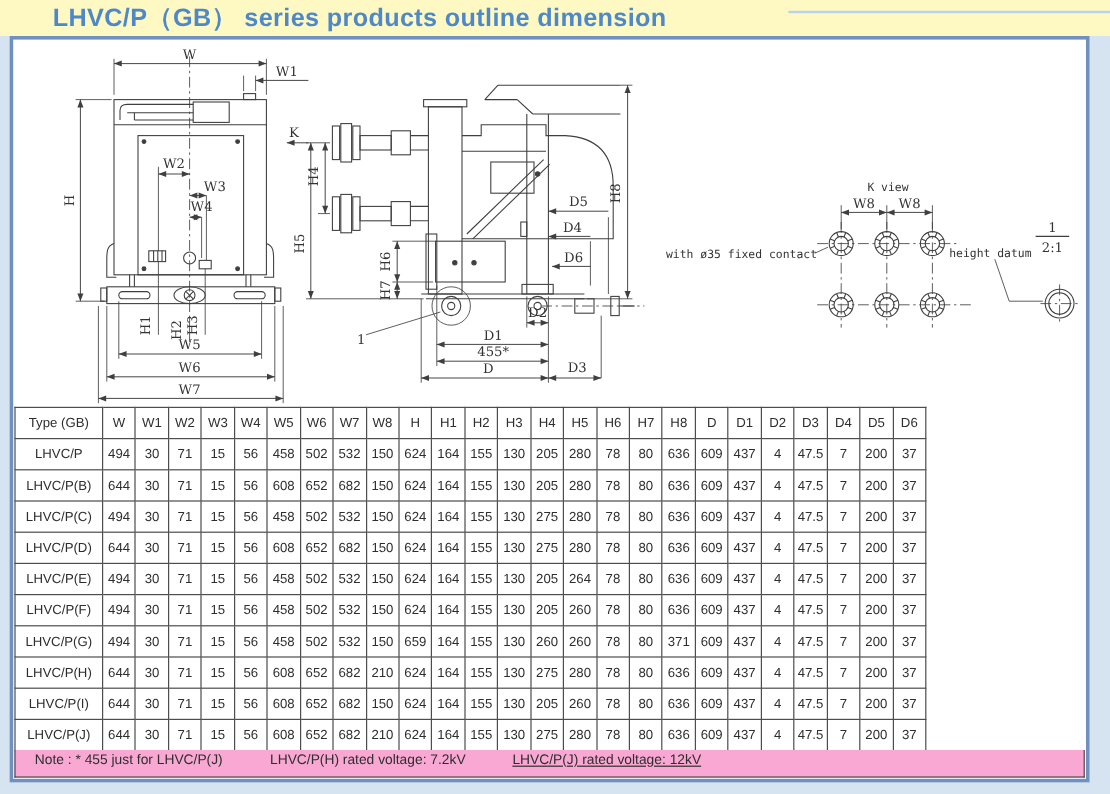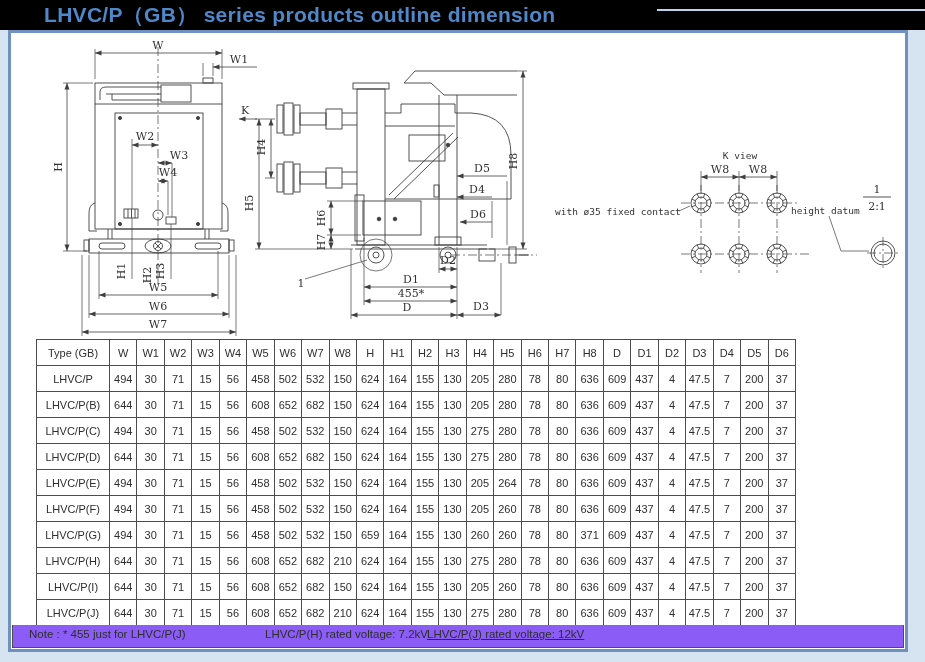--- a/index.html
+++ b/index.html
@@ -1,52 +1,52 @@
 <!DOCTYPE html>
 <html><head>
 <meta charset="utf-8">
 <style>
   html,body{margin:0;padding:0;}
   body{
     width:925px;height:662px;position:relative;overflow:hidden;
     background:#d6e4f1;
     font-family:"Liberation Sans",sans-serif;
   }
-  .titlebar{position:absolute;left:0;top:0;width:925px;height:30px;background:#000000;}
+  .titlebar{position:absolute;left:0;top:0;width:925px;height:30px;background:#fef9c3;}
   .page-title{
     position:absolute;left:44px;top:1px;
     font-size:21px;font-weight:bold;color:#4e88c9;letter-spacing:.3px;
     white-space:nowrap;
   }
   .top-accent{position:absolute;right:0;top:9px;width:268px;height:2px;background:#bad3ea;}
   .frame{
     position:absolute;left:8px;top:30px;width:900px;height:622px;
     background:#ffffff;border:3px solid #7091c0;box-sizing:border-box;
   }
   .drawing-svg{position:absolute;left:0;top:0;}
   svg text{font-family:"DejaVu Serif",serif;font-size:11px;fill:#333;stroke:none;}
   svg text.mono{font-family:"DejaVu Sans Mono",monospace;font-size:9.5px;}
   table.dim{
     position:absolute;left:1px;top:306px;width:760px;
     border-collapse:collapse;table-layout:fixed;
-    font-size:11px;color:#2e2e2e;margin-left:24px;
+    font-size:11px;color:#2e2e2e;
   }
   table.dim th,table.dim td{
     border:1px solid #4d4d4d;text-align:center;vertical-align:middle;
     height:25px;padding:0;font-weight:normal;overflow:hidden;white-space:nowrap;
   }
   table.dim th:first-child,table.dim td:first-child{width:72px;}
   .note-row{
     position:absolute;left:1px;top:592px;width:890px;height:22px;
-    border:1px solid #4d4d4d;border-top:none;background:#8b5cf6;
+    border:1px solid #4d4d4d;border-top:none;background:#f9a8d4;
     font-size:11.5px;color:#2e2e2e;
   }
   .note-row span{position:absolute;top:3px;white-space:nowrap;}
   .note-a{left:16px;}
-  .note-h{left:212px;margin-left:40px;}
+  .note-h{left:212px;}
   .note-j{left:414px;text-decoration:underline;}
 </style>
 </head>
 <body>
 
 <div class="titlebar">
   <div class="page-title">LHVC/P（GB）  series products outline dimension</div>
   <div class="top-accent"></div>
 </div>
 

